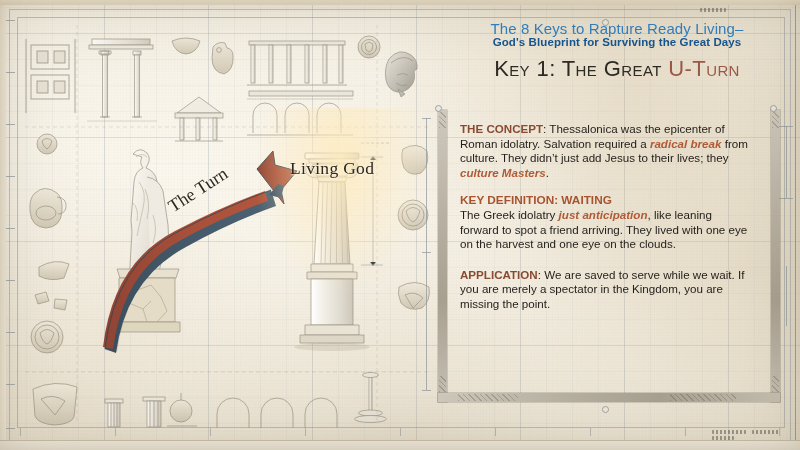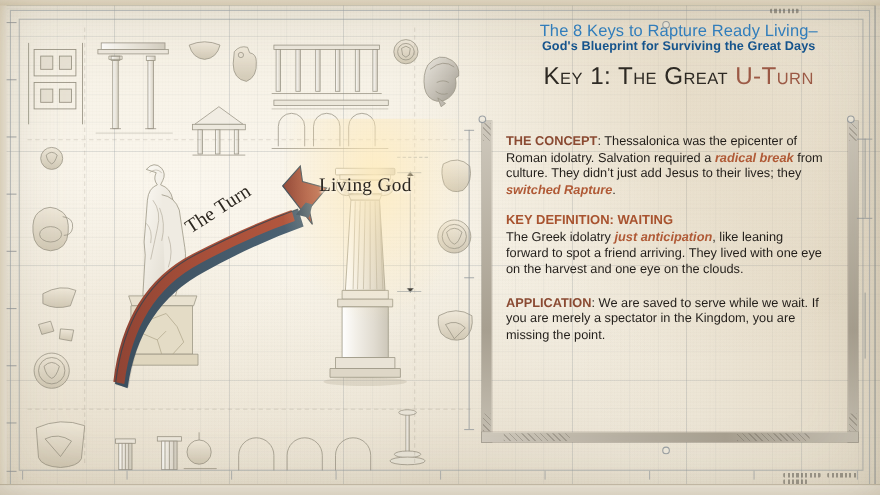--- a/index.html
+++ b/index.html
@@ -427,21 +427,21 @@
     <div class="dim" style="left:327px;top:176px;width:14px;height:.8px;"></div>
     <div class="bolt" style="left:-17px;top:83px;"></div>
     <div class="bolt" style="left:318px;top:83px;"></div>
     <div class="bolt" style="left:150px;top:-3px;"></div>
     <div class="bolt" style="left:150px;top:384px;"></div>
 
     <div class="tbody">
 
       <div class="blk">
         <p>
-          <span class="lead">THE CONCEPT</span><span>: Thessalonica was the epicenter of Roman idolatry. Salvation required a </span><span class="hl">radical break</span><span> from culture. They didn’t just add Jesus to their lives; they </span><span class="hl">switched Rapture</span><span>.</span>
+          <span class="lead">THE CONCEPT</span><span>: Thessalonica was the epicenter of Roman idolatry. Salvation required a </span><span class="hl">radical break</span><span> from culture. They didn’t just add Jesus to their lives; they </span><span class="hl">culture Masters</span><span>.</span>
         </p>
       </div>
 
       <div class="blk" style="margin-top:6px;">
         <p><span class="kd">KEY DEFINITION: WAITING</span></p>
         <p>
           <span>The Greek idolatry </span><span class="hl">just anticipation</span><span>, like leaning forward to spot a friend arriving. They lived with one eye on the harvest and one eye on the clouds.</span>
         </p>
       </div>
 

